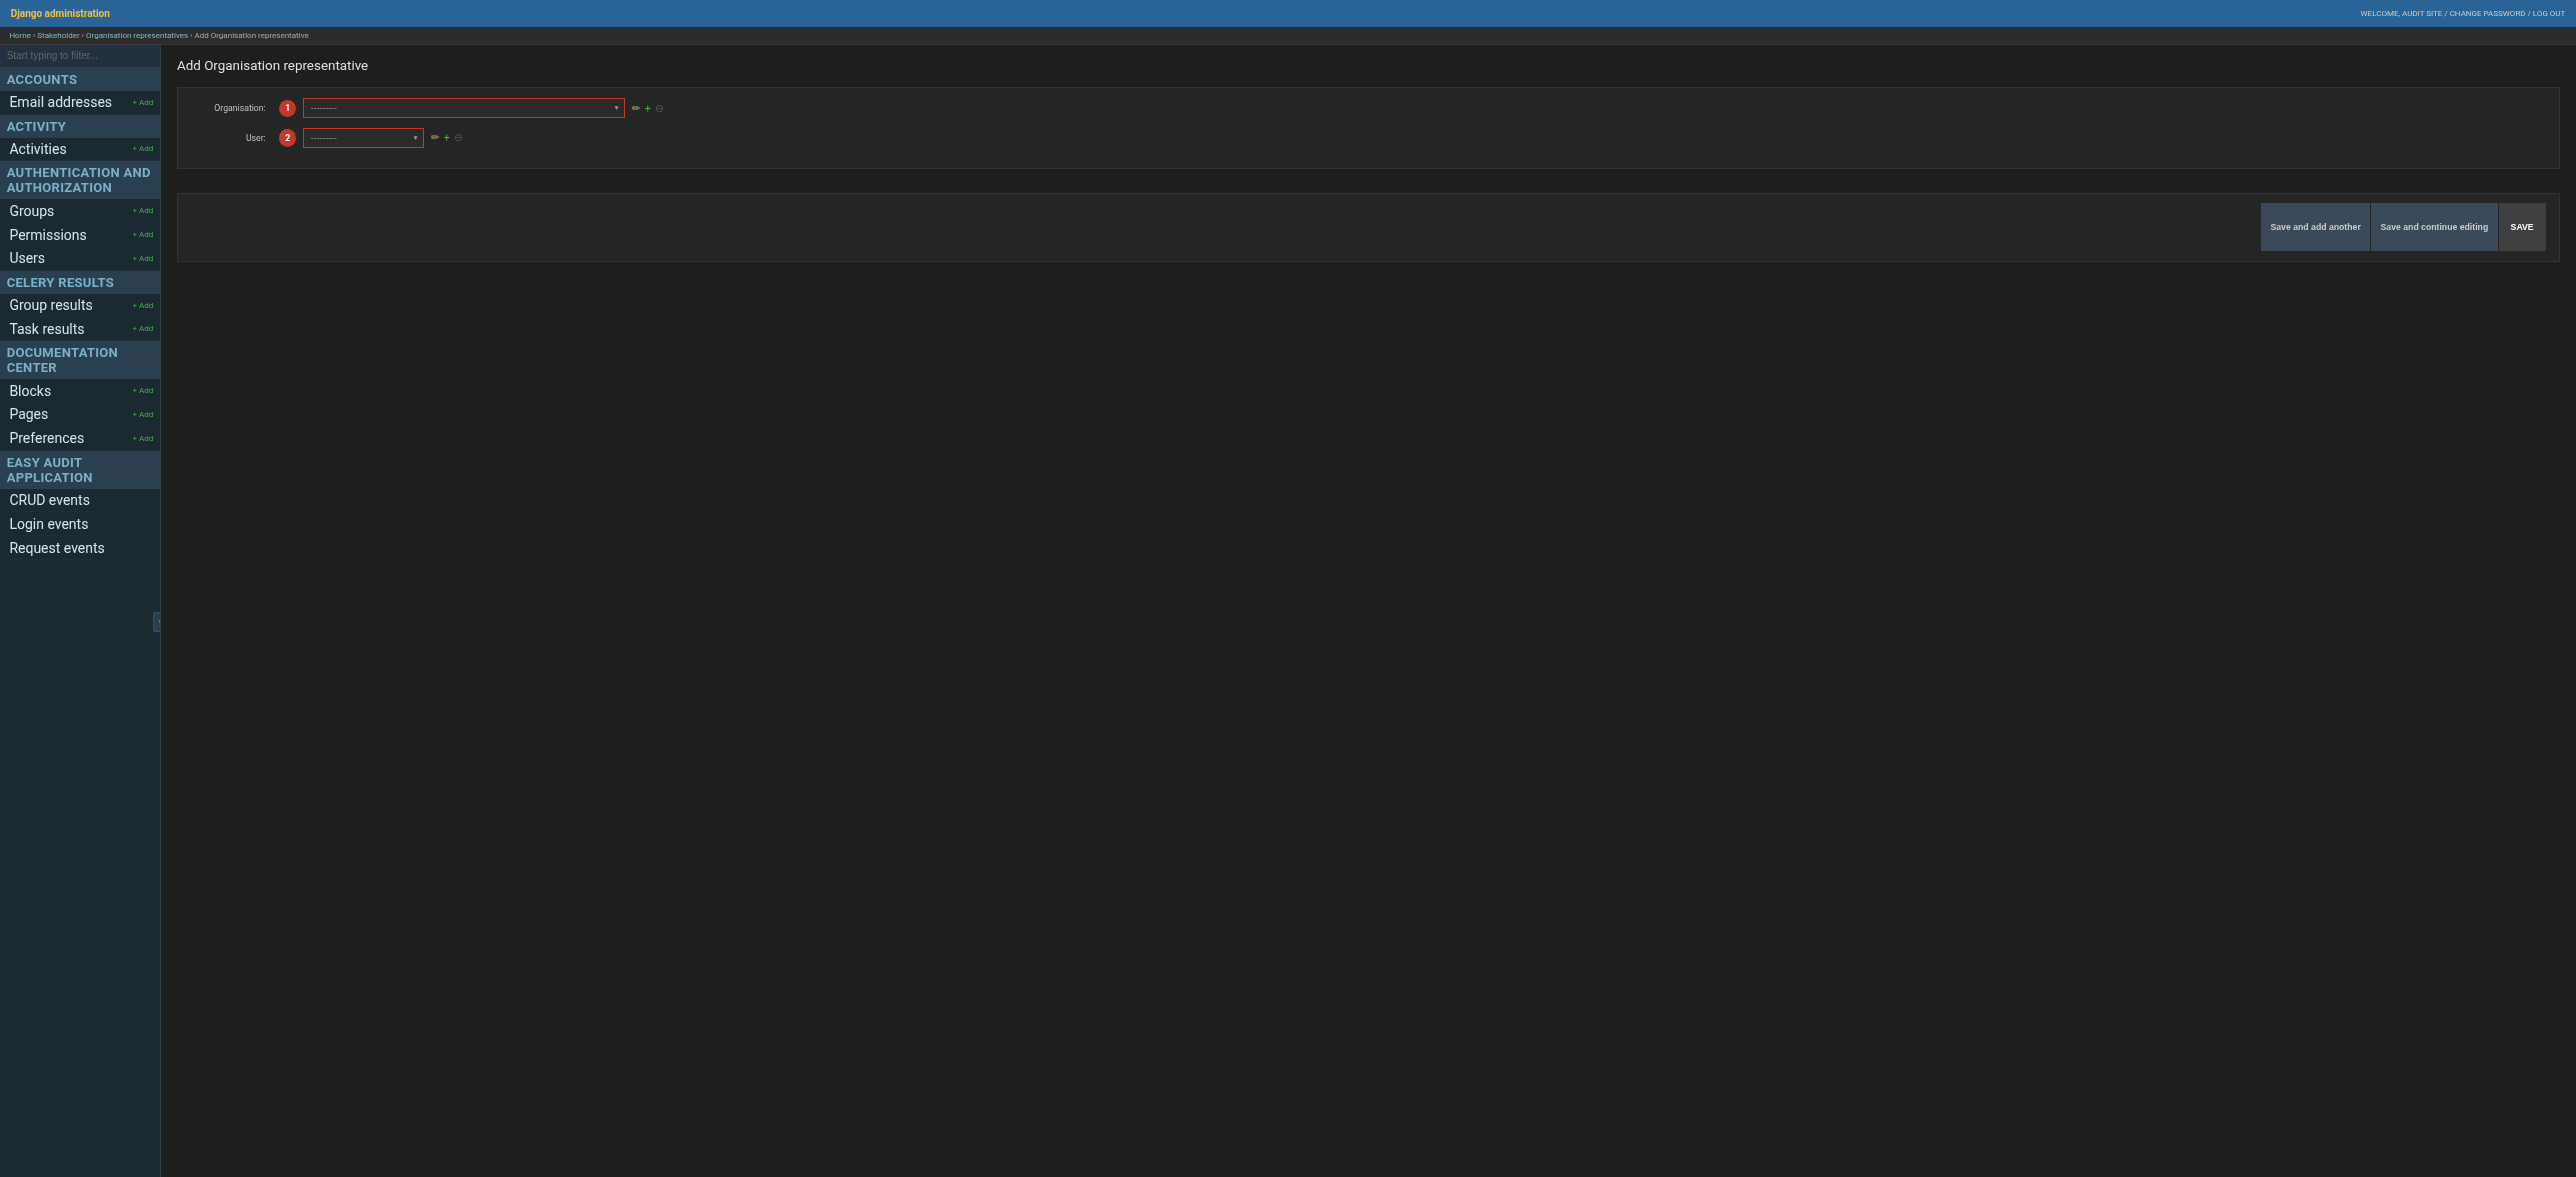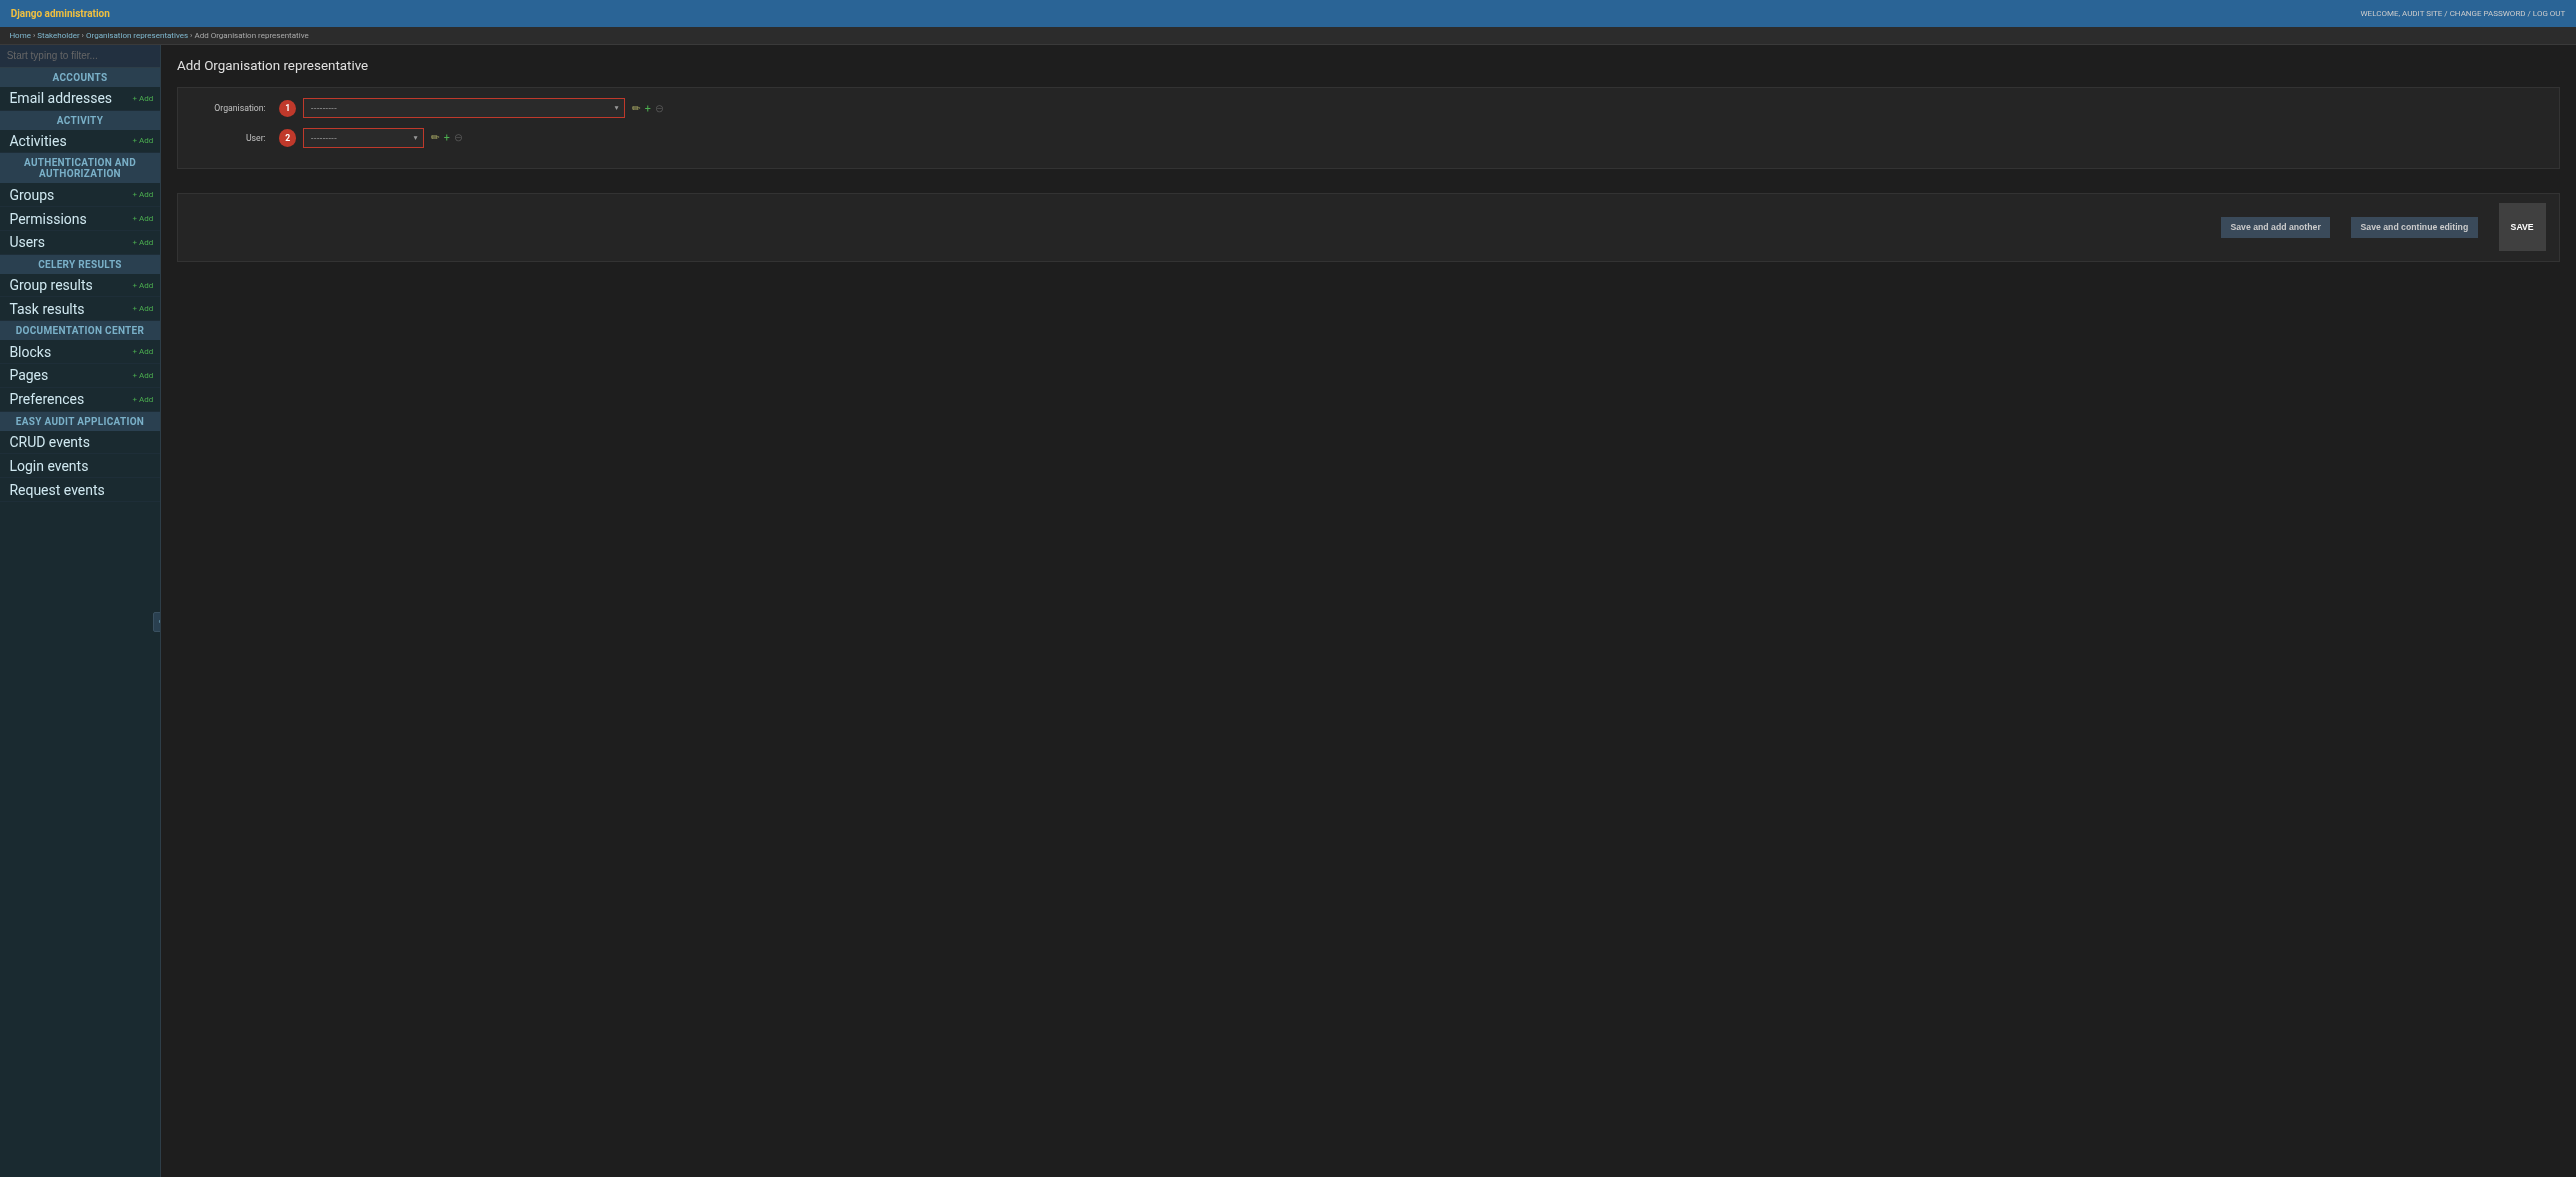--- a/index.html
+++ b/index.html
@@ -69,26 +69,25 @@
       color: #ccc;
       padding: 5.4px 6.7px;
       font-size: 10px;
       outline: none;
     }
     #sidebar-filter::placeholder { color: #666; }
 
     .sidebar-section-header {
       background: #2a4050;
       color: #7ab0c8;
-      font-size: 10px;
+      font-size: 13px;
       font-weight: bold;
       padding: 4px 6.7px;
       letter-spacing: 0.3px;
       text-transform: uppercase;
-      text-align: center;
     }
     .sidebar-item {
       display: flex;
       align-items: center;
       justify-content: space-between;
       padding: 3.4px 6.7px 3.4px 9.4px;
       border-bottom: 0.7px solid #1e2e38;
       cursor: pointer;
     }
     .sidebar-item .item-label {
@@ -216,22 +215,21 @@
     .icon-add { color: #4caf50; }
     .icon-delete { color: #555; }
 
     
     .save-bar {
       background: #252525;
       border: 0.7px solid #333;
       padding: 9.4px 13.4px;
       display: flex;
       justify-content: flex-end;
-      align-items: center;
-      gap: 21px;
+      gap: 1px;
     }
 
     .btn {
       padding: 5.4px 9.4px;
       font-size: 8.7px;
       border: none;
       cursor: pointer;
       font-weight: bold;
     }
     .btn-secondary {

